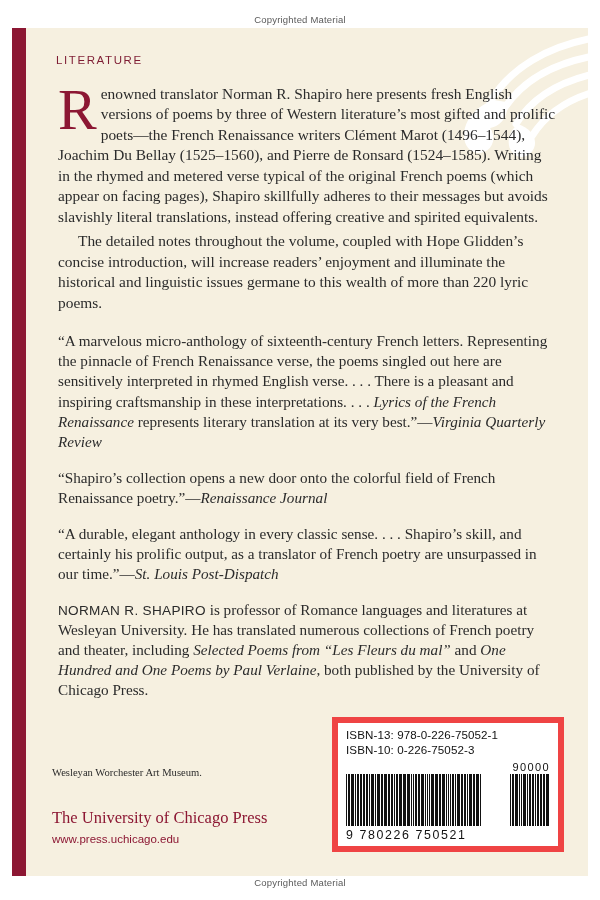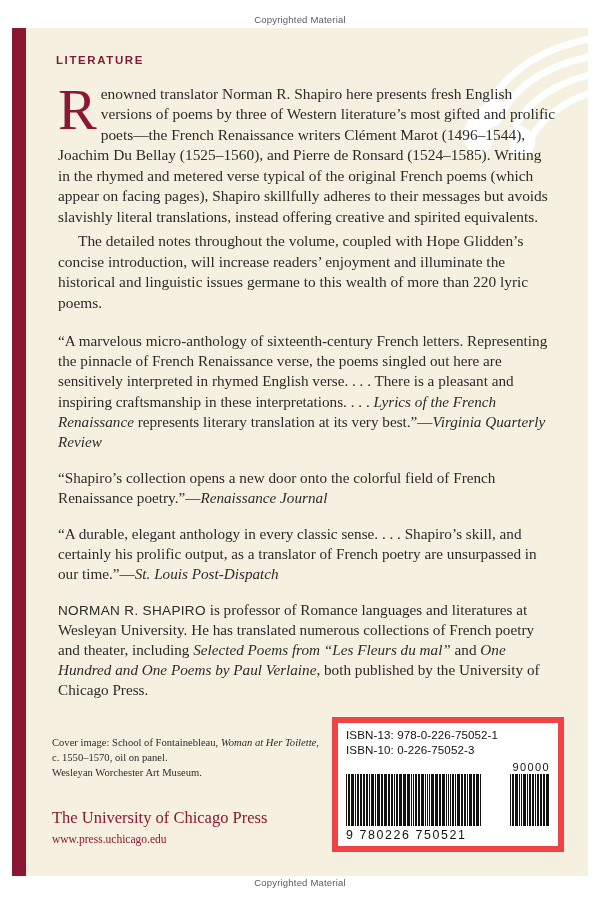--- a/index.html
+++ b/index.html
@@ -58,21 +58,21 @@
     height: 150px;
     pointer-events: none;
   }
 
   .label-literature {
     font-family: "Liberation Sans", sans-serif;
     font-size: 11.5px;
     letter-spacing: 1.6px;
     color: #7e1c33;
     margin: 6px 0 18px 4px;
-    font-weight: 700;
+    font-weight: 400;
   }
 
   .blurb {
     position: relative;
     color: #2b2b2b;
     font-size: 15.4px;
     line-height: 1.33;
     margin: 0 6px 0 6px;
     text-align: left;
   }
@@ -132,21 +132,21 @@
 
   .publisher {
     position: absolute;
     left: 26px;
     bottom: 30px;
     color: #8c1733;
     font-size: 16.5px;
     line-height: 1.25;
   }
   .publisher .url {
-    font-family: Liberation Serif, serif;
+    font-family: Liberation Sans, sans-serif;
     font-size: 11.5px;
     color: #8c1733;
     margin-top: 3px;
   }
 
   
   .barcode-box {
     position: absolute;
     right: 24px;
     bottom: 24px;
@@ -233,21 +233,20 @@
         <p><span>“A marvelous micro-anthology of sixteenth-century French letters. Representing the pinnacle of French Renaissance verse, the poems singled out here are sensitively interpreted in rhymed English verse. . . . There is a pleasant and inspiring craftsmanship in these interpretations. . . . </span><em>Lyrics of the French Renaissance</em><span> represents literary translation at its very best.”—</span><em>Virginia Quarterly Review</em></p>
         <p><span>“Shapiro’s collection opens a new door onto the colorful field of French Renaissance poetry.”—</span><em>Renaissance Journal</em></p>
         <p><span>“A durable, elegant anthology in every classic sense. . . . Shapiro’s skill, and certainly his prolific output, as a translator of French poetry are unsurpassed in our time.”—</span><em>St. Louis Post-Dispatch</em></p>
       </div>
 
       <div class="author-note">
         <span class="name">NORMAN R. SHAPIRO</span><span> is professor of Romance languages and literatures at Wesleyan University. He has translated numerous collections of French poetry and theater, including </span><em>Selected Poems from “Les Fleurs du mal”</em><span> and </span><em>One Hundred and One Poems by Paul Verlaine</em><span>, both published by the University of Chicago Press.</span>
       </div>
 
       <div class="credits">
-        <div><span>Cover image: School of Fontainebleau, </span><em>Woman at Her Toilette</em><span>, c. 1550–1570, oil on panel.</span></div>
         <div>Wesleyan Worchester Art Museum.</div>
       </div>
 
       <div class="publisher">
         <div>The University of Chicago Press</div>
         <div class="url">www.press.uchicago.edu</div>
       </div>
 
       <div class="barcode-box">
         <div class="isbn-line">ISBN-13: 978-0-226-75052-1</div>

